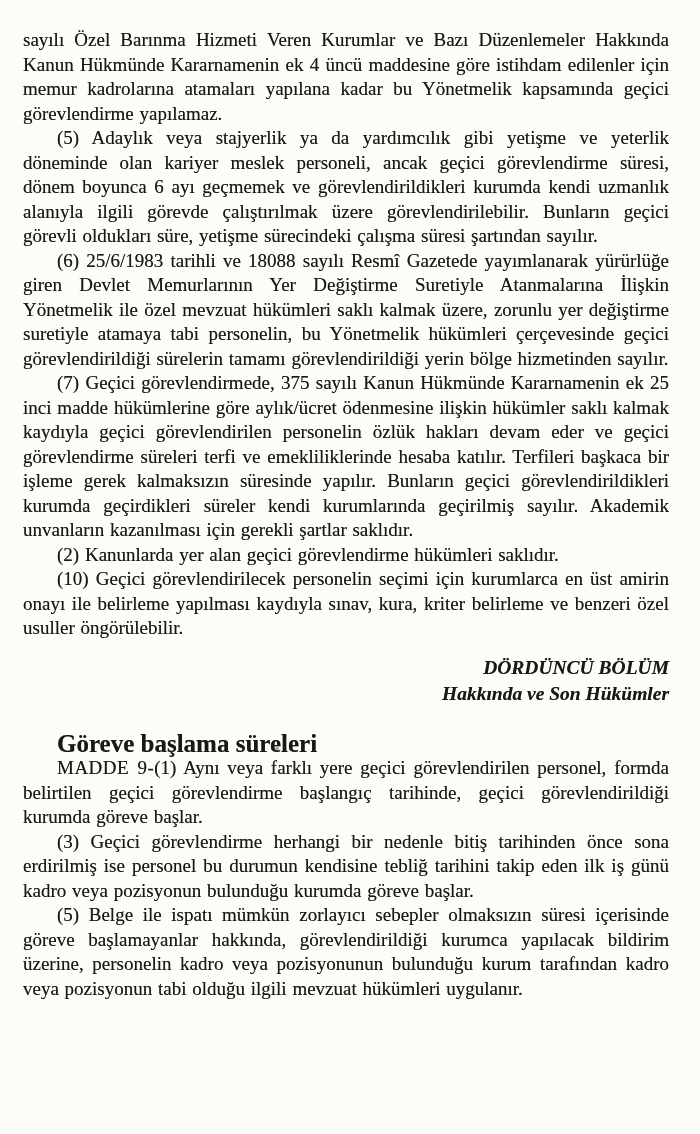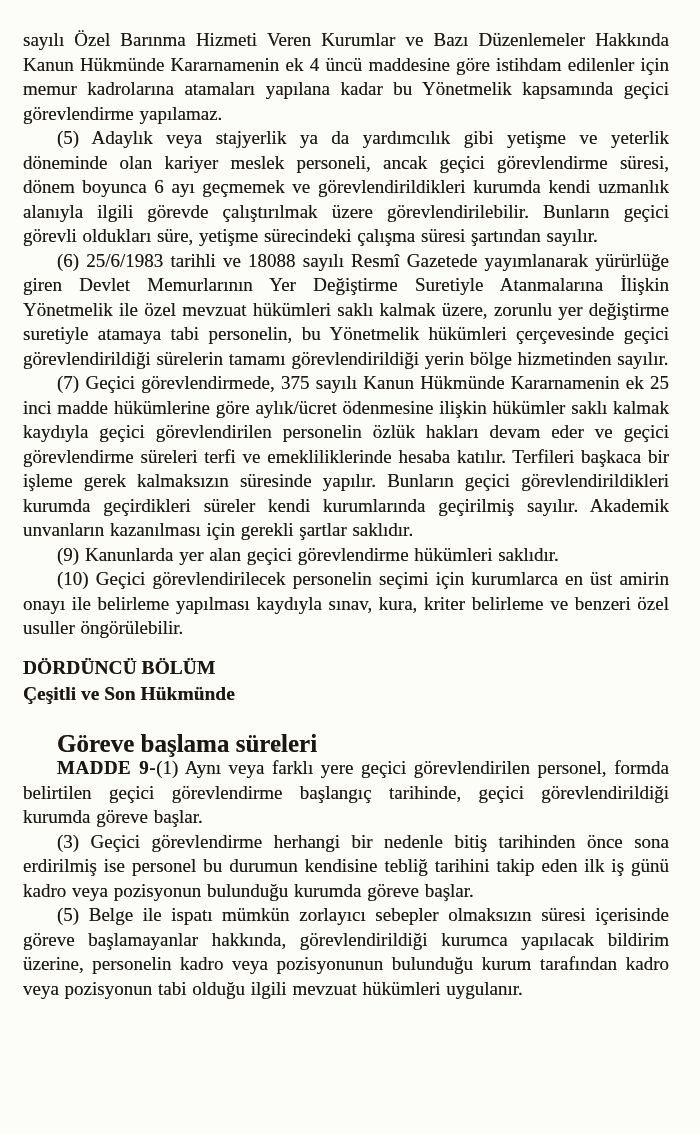--- a/index.html
+++ b/index.html
@@ -23,34 +23,35 @@
     margin: 0;
     font-size: 19px;
     line-height: 24.5px;
     text-align: justify;
     text-indent: 34px;
     word-spacing: 1px;
   }
   p.no-indent { text-indent: 0; }
   .chapter-heading {
     margin-top: 14px;
-    text-align: left;
+    text-align: right;
     font-weight: bold;
     font-size: 19.5px;
     line-height: 26px;
+    font-style: italic;
   }
   .article-heading {
     margin: 25px 0 0 0;
     font-weight: bold;
     font-size: 25px;
     line-height: 24.5px;
     text-indent: 34px;
   }
   .madde-label {
-    font-weight: bold;
+    font-weight: normal;
     letter-spacing: 0.5px;
   }
   .scan-speck {
     position: absolute;
     left: 275px;
     top: 747px;
     width: 4px;
     height: 3px;
     background: #8a8a84;
     border-radius: 50%;
@@ -64,27 +65,27 @@
 
   <p class="body-par no-indent">sayılı Özel Barınma Hizmeti Veren Kurumlar ve Bazı Düzenlemeler Hakkında Kanun Hükmünde Kararnamenin ek 4 üncü maddesine göre istihdam edilenler için memur kadrolarına atamaları yapılana kadar bu Yönetmelik kapsamında geçici görevlendirme yapılamaz.</p>
 
   <p class="body-par">(5) Adaylık veya stajyerlik ya da yardımcılık gibi yetişme ve yeterlik döneminde olan kariyer meslek personeli, ancak geçici görevlendirme süresi, dönem boyunca 6 ayı geçmemek ve görevlendirildikleri kurumda kendi uzmanlık alanıyla ilgili görevde çalıştırılmak üzere görevlendirilebilir. Bunların geçici görevli oldukları süre, yetişme sürecindeki çalışma süresi şartından sayılır.</p>
 
   <p class="body-par">(6) 25/6/1983 tarihli ve 18088 sayılı Resmî Gazetede yayımlanarak yürürlüğe giren Devlet Memurlarının Yer Değiştirme Suretiyle Atanmalarına İlişkin Yönetmelik ile özel mevzuat hükümleri saklı kalmak üzere, zorunlu yer değiştirme suretiyle atamaya tabi personelin, bu Yönetmelik hükümleri çerçevesinde geçici görevlendirildiği sürelerin tamamı görevlendirildiği yerin bölge hizmetinden sayılır.</p>
 
   <p class="body-par">(7) Geçici görevlendirmede, 375 sayılı Kanun Hükmünde Kararnamenin ek 25 inci madde hükümlerine göre aylık/ücret ödenmesine ilişkin hükümler saklı kalmak kaydıyla geçici görevlendirilen personelin özlük hakları devam eder ve geçici görevlendirme süreleri terfi ve emekliliklerinde hesaba katılır. Terfileri başkaca bir işleme gerek kalmaksızın süresinde yapılır. Bunların geçici görevlendirildikleri kurumda geçirdikleri süreler kendi kurumlarında geçirilmiş sayılır. Akademik unvanların kazanılması için gerekli şartlar saklıdır.</p>
 
 
-  <p class="body-par">(9) Kanunlarda yer alan geçici görevlendirme hükümleri saklıdır.</p>
+  <p class="body-par">(2) Kanunlarda yer alan geçici görevlendirme hükümleri saklıdır.</p>
 
   <p class="body-par">(10) Geçici görevlendirilecek personelin seçimi için kurumlarca en üst amirin onayı ile belirleme yapılması kaydıyla sınav, kura, kriter belirleme ve benzeri özel usuller öngörülebilir.</p>
 
   <div class="chapter-heading">
     <div>DÖRDÜNCÜ BÖLÜM</div>
-    <div>Çeşitli ve Son Hükmünde</div>
+    <div>Hakkında ve Son Hükümler</div>
   </div>
 
   <p class="article-heading">Göreve başlama süreleri</p>
 
   <p class="body-par"><span class="madde-label">MADDE 9-</span><span>(1) Aynı veya farklı yere geçici görevlendirilen personel, formda belirtilen geçici görevlendirme başlangıç tarihinde, geçici görevlendirildiği kurumda göreve başlar.</span></p>
 
 
   <p class="body-par">(3) Geçici görevlendirme herhangi bir nedenle bitiş tarihinden önce sona erdirilmiş ise personel bu durumun kendisine tebliğ tarihini takip eden ilk iş günü kadro veya pozisyonun bulunduğu kurumda göreve başlar.</p>
 
   <p class="body-par">(5) Belge ile ispatı mümkün zorlayıcı sebepler olmaksızın süresi içerisinde göreve başlamayanlar hakkında, görevlendirildiği kurumca yapılacak bildirim üzerine, personelin kadro veya pozisyonunun bulunduğu kurum tarafından kadro veya pozisyonun tabi olduğu ilgili mevzuat hükümleri uygulanır.</p>

